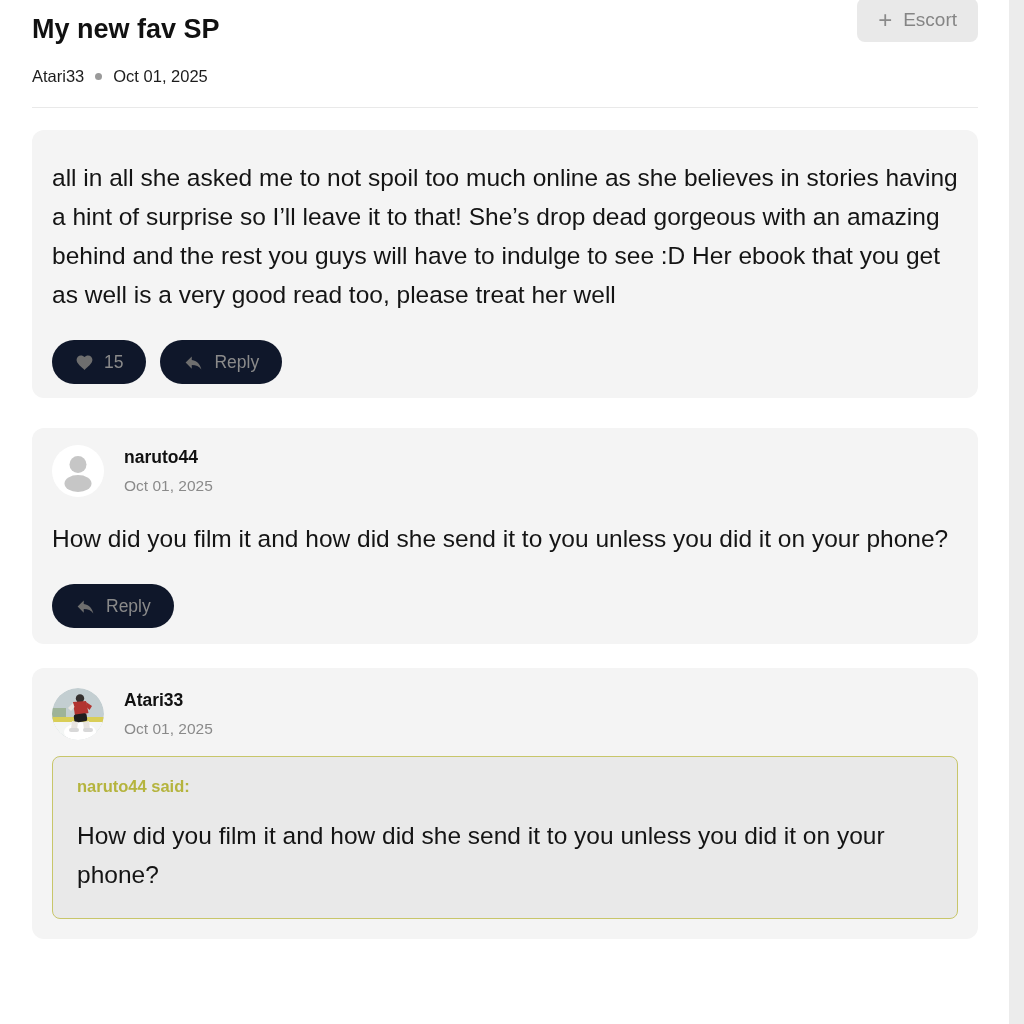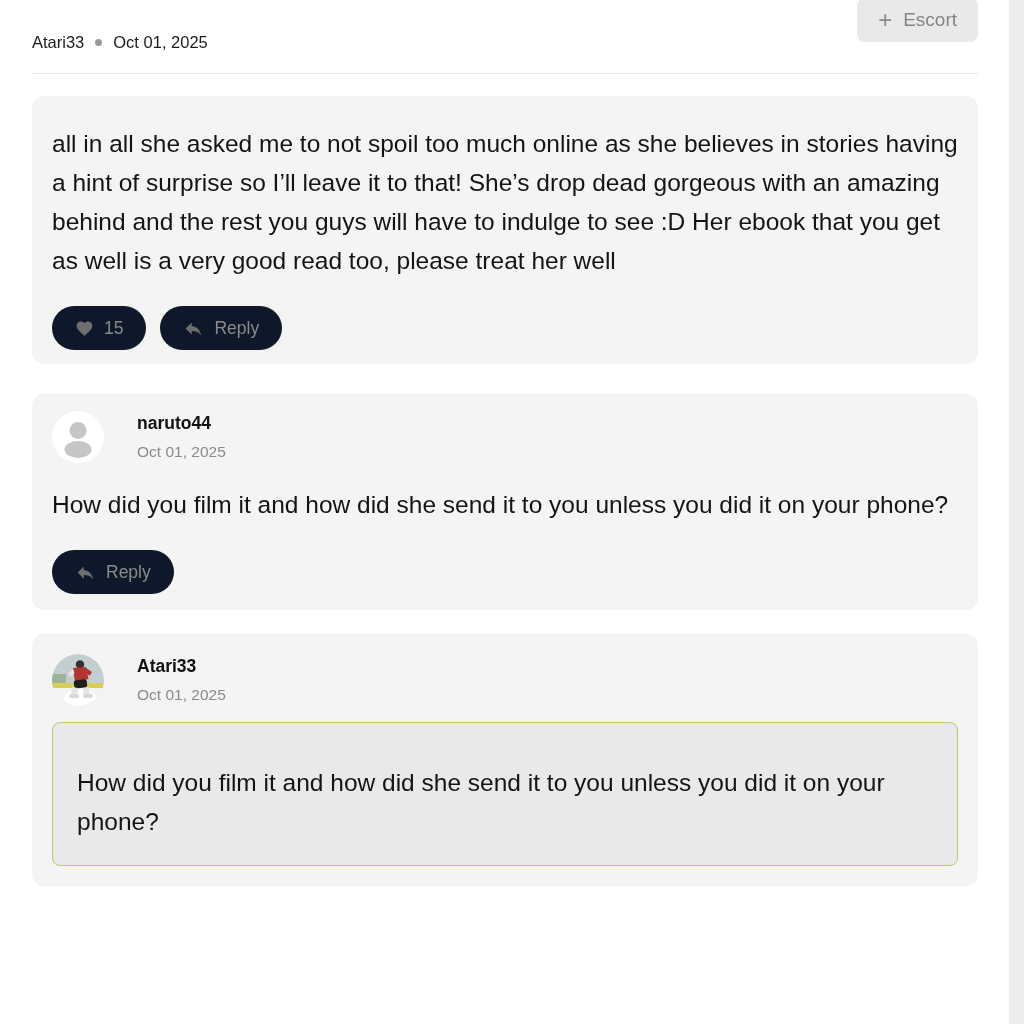--- a/index.html
+++ b/index.html
@@ -31,21 +31,21 @@
   .post-card { margin-top:22px; padding:28px 20px 14px; }
   .post-body, .comment-body, .quote-body { font-size:24.5px; line-height:39px; color:#141414; }
   .action-row { margin-top:26px; display:flex; gap:14px; }
   .pill { height:44px; border-radius:22px; background:#0f172a; border:none;
     display:flex; align-items:center; gap:10px; padding:0 23px; color:#8a8a8a;
     font-size:17.5px; font-family:"Liberation Sans", sans-serif; cursor:pointer; }
   .pill svg { display:block; }
 
   
   .comment-card { margin-top:30px; padding:17px 20px 16px; }
-  .user-row { display:flex; gap:33px; }
+  .user-row { display:flex; gap:20px; }
   .avatar { width:52px; height:52px; border-radius:50%; overflow:hidden; flex:0 0 52px; }
   .avatar-placeholder { background:#ffffff; }
   .user-info { padding-top:2px; }
   .user-name { font-size:17.5px; font-weight:700; color:#111; }
   .user-date { margin-top:9px; font-size:15.5px; color:#8a8a8a; }
   .comment-body { margin-top:22px; }
   .comment-card .action-row { margin-top:26px; }
 
   .reply-card { margin-top:24px; padding:20px 20px 20px; }
   .quote-box { margin-top:16px; border:1.5px solid #c8c66a; border-radius:8px;
@@ -54,20 +54,21 @@
   .quote-body { margin-top:20px; }
 </style>
 </head>
 <body>
 
 <div class="page">
 
   <div class="content">
 
     <div class="thread-header">
+      <h1 class="thread-title">My new fav SP</h1>
       <button class="comment-btn">
         <span class="plus-glyph">+</span>
         <span>Escort</span>
       </button>
       <div class="thread-meta">
         <span>Atari33</span>
         <span class="meta-dot"></span>
         <span>Oct 01, 2025</span>
       </div>
       <div class="divider"></div>
@@ -151,20 +152,21 @@
               </g>
             </svg>
           </span>
         </div>
         <div class="user-info">
           <div class="user-name">Atari33</div>
           <div class="user-date">Oct 01, 2025</div>
         </div>
       </div>
       <div class="quote-box">
+        <div class="quote-header">naruto44 said:</div>
         <div class="quote-body">How did you film it and how did she send it to you unless you did it on your phone?</div>
       </div>
     </div>
 
   </div>
 
   <div class="scrollbar-track"></div>
 </div>
 
 </body></html>

